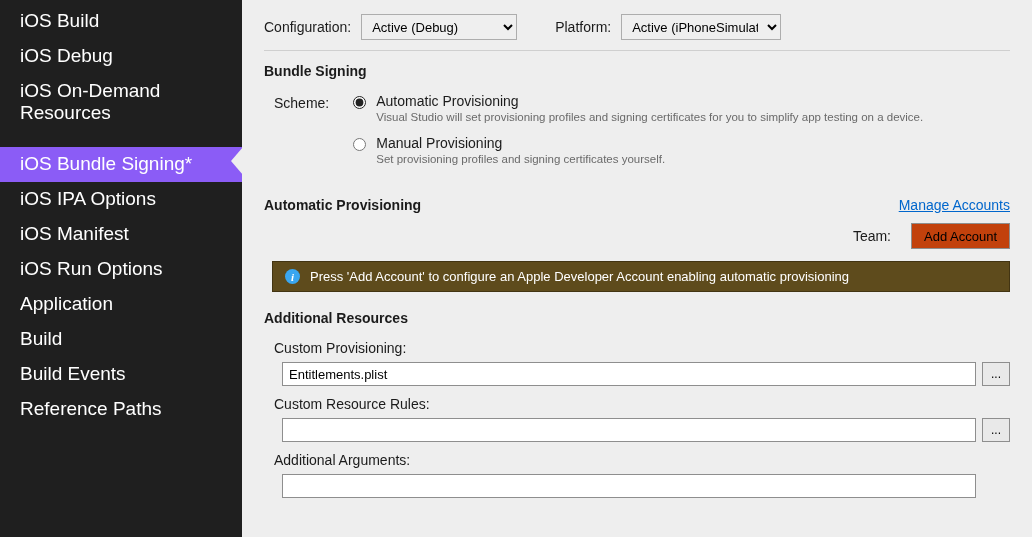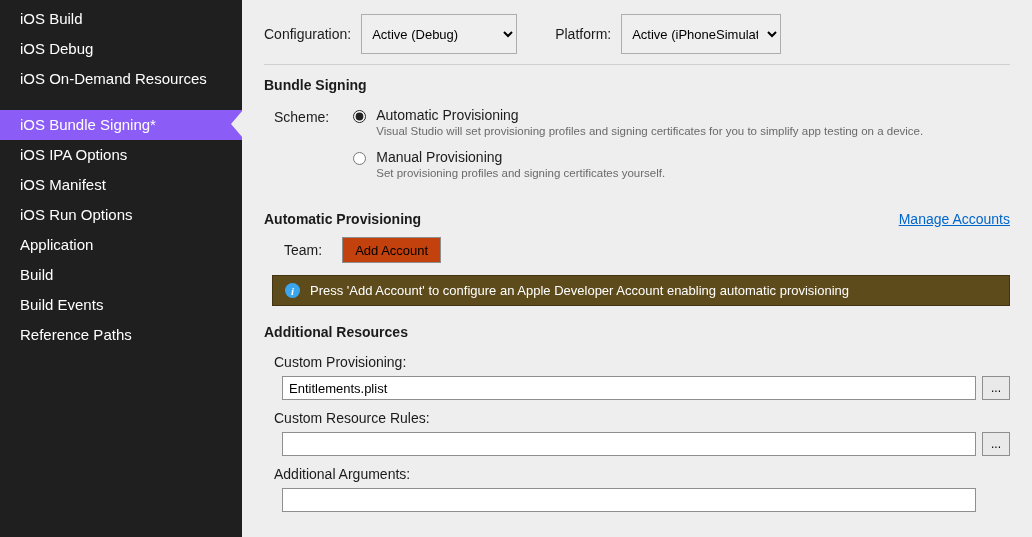--- a/index.html
+++ b/index.html
@@ -15,21 +15,21 @@
     }
     .sidebar {
       width: 242px;
       background: #1f1f1f;
       color: #ffffff;
       padding-top: 4px;
       flex-shrink: 0;
     }
     .sidebar-item {
       padding: 6px 20px 7px 20px;
-      font-size: 15px;
+      font-size: 19px;
       cursor: pointer;
       position: relative;
     }
     .sidebar-item.selected {
       background: #8b5cf6;
       margin-top: 16px;
     }
     .sidebar-item.selected::after {
       content: "";
       position: absolute;
@@ -54,21 +54,21 @@
       gap: 10px;
       margin-bottom: 10px;
     }
     .top-label { font-size: 14px; }
     select.combo {
       font-family: inherit;
       font-size: 13px;
       padding: 4px 6px;
       border: 1px solid #adadad;
       background: #efefef;
-      height: 40px;
+      height: 26px;
     }
     .combo.config { width: 156px; }
     .combo.platform { width: 160px; margin-right: 8px; }
     .divider {
       border: none;
       border-top: 1px solid #cfcfcf;
       margin: 6px 0 12px 0;
     }
     .section-title {
       font-weight: 600;
@@ -97,20 +97,21 @@
       color: #0066cc;
       text-decoration: underline;
       cursor: pointer;
       font-size: 14px;
     }
     .team-row {
       display: flex;
       align-items: center;
       gap: 20px;
       margin: 8px 0 12px 20px;
+      justify-content: flex-end;
     }
     .btn {
       font-family: inherit;
       font-size: 13px;
       padding: 3px 12px;
       border: 1px solid #8e8e8e;
       background: #c2410c;
       cursor: pointer;
       height: 26px;
     }

